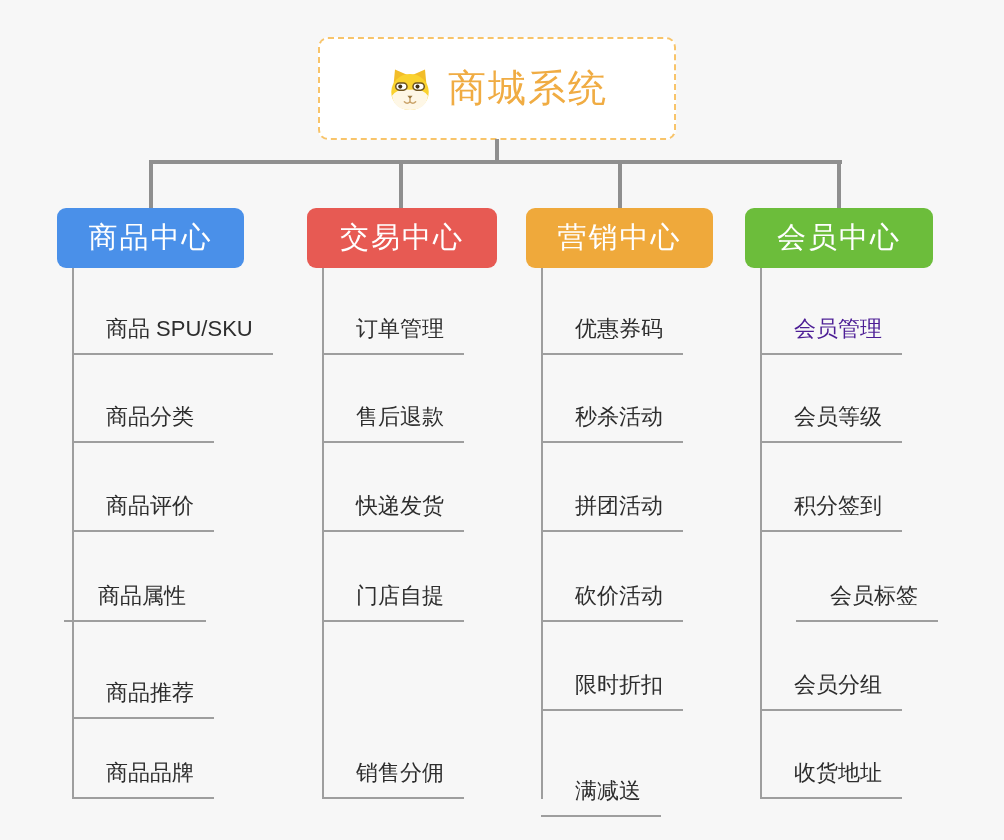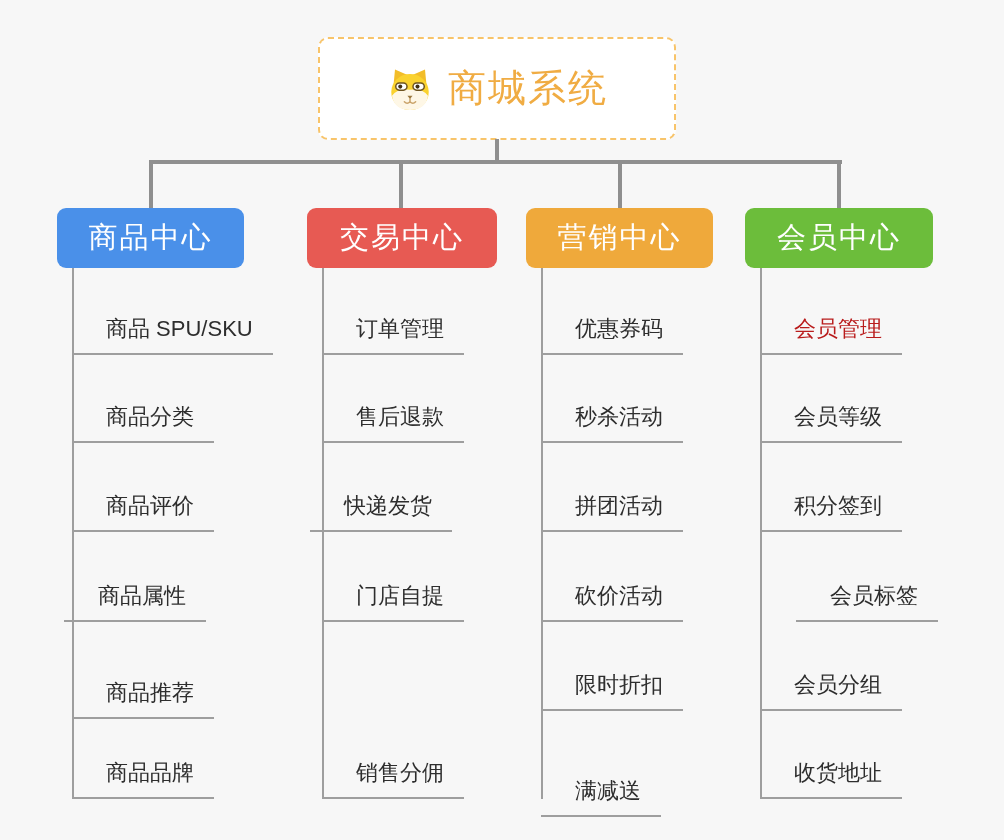--- a/index.html
+++ b/index.html
@@ -105,32 +105,32 @@
     <div class="leaf" style="left: 72px; top: 314px; border-bottom-color: rgb(158, 158, 158); color: rgb(46, 46, 46);">商品 SPU/SKU</div>
     <div class="leaf" style="left: 72px; top: 402px; border-bottom-color: rgb(158, 158, 158); color: rgb(46, 46, 46);">商品分类</div>
     <div class="leaf" style="left: 72px; top: 491px; border-bottom-color: rgb(158, 158, 158); color: rgb(46, 46, 46);">商品评价</div>
     <div class="leaf" style="left: 64px; top: 581px; border-bottom-color: rgb(158, 158, 158); color: rgb(46, 46, 46);">商品属性</div>
     <div class="leaf" style="left: 72px; top: 670px; border-bottom-color: rgb(158, 158, 158); color: rgb(46, 46, 46); margin-top: 8px;">商品推荐</div>
     <div class="leaf" style="left: 72px; top: 758px; border-bottom-color: rgb(158, 158, 158); color: rgb(46, 46, 46);">商品品牌</div>
     <div class="branch-node" style="left: 307px; width: 190px; background: rgb(231, 90, 83);">交易中心</div>
     <div class="trunk" style="left: 322px; background: rgb(158, 158, 158);"></div>
     <div class="leaf" style="left: 322px; top: 314px; border-bottom-color: rgb(158, 158, 158); color: rgb(46, 46, 46);">订单管理</div>
     <div class="leaf" style="left: 322px; top: 402px; border-bottom-color: rgb(158, 158, 158); color: rgb(46, 46, 46);">售后退款</div>
-    <div class="leaf" style="left: 310px; top: 491px; border-bottom-color: rgb(158, 158, 158); color: rgb(46, 46, 46);">快递发货</div>
+    <div class="leaf" style="left: 322px; top: 491px; border-bottom-color: rgb(158, 158, 158); color: rgb(46, 46, 46);">快递发货</div>
     <div class="leaf" style="left: 322px; top: 581px; border-bottom-color: rgb(158, 158, 158); color: rgb(46, 46, 46);">门店自提</div>
     <div class="leaf" style="left: 322px; top: 758px; border-bottom-color: rgb(158, 158, 158); color: rgb(46, 46, 46);">销售分佣</div>
     <div class="branch-node" style="left: 526px; width: 187px; background: rgb(239, 169, 59);">营销中心</div>
     <div class="trunk" style="left: 541px; background: rgb(158, 158, 158);"></div>
     <div class="leaf" style="left: 541px; top: 314px; border-bottom-color: rgb(158, 158, 158); color: rgb(46, 46, 46);">优惠券码</div>
     <div class="leaf" style="left: 541px; top: 402px; border-bottom-color: rgb(158, 158, 158); color: rgb(46, 46, 46);">秒杀活动</div>
     <div class="leaf" style="left: 541px; top: 491px; border-bottom-color: rgb(158, 158, 158); color: rgb(46, 46, 46);">拼团活动</div>
     <div class="leaf" style="left: 541px; top: 581px; border-bottom-color: rgb(158, 158, 158); color: rgb(46, 46, 46);">砍价活动</div>
     <div class="leaf" style="left: 541px; top: 670px; border-bottom-color: rgb(158, 158, 158); color: rgb(46, 46, 46);">限时折扣</div>
     <div class="leaf" style="left: 541px; top: 776px; border-bottom-color: rgb(158, 158, 158); color: rgb(46, 46, 46);">满减送</div>
     <div class="branch-node" style="left: 745px; width: 188px; background: rgb(108, 189, 59);">会员中心</div>
     <div class="trunk" style="left: 760px; background: rgb(158, 158, 158);"></div>
-    <div class="leaf" style="left: 760px; top: 314px; border-bottom-color: rgb(158, 158, 158); color: #b91c1c;">会员管理</div>
+    <div class="leaf" style="left: 760px; top: 314px; border-bottom-color: rgb(158, 158, 158); color: #4c1d95;">会员管理</div>
     <div class="leaf" style="left: 760px; top: 402px; border-bottom-color: rgb(158, 158, 158); color: rgb(46, 46, 46);">会员等级</div>
     <div class="leaf" style="left: 760px; top: 491px; border-bottom-color: rgb(158, 158, 158); color: rgb(46, 46, 46);">积分签到</div>
     <div class="leaf" style="left: 796px; top: 581px; border-bottom-color: rgb(158, 158, 158); color: rgb(46, 46, 46);">会员标签</div>
     <div class="leaf" style="left: 760px; top: 670px; border-bottom-color: rgb(158, 158, 158); color: rgb(46, 46, 46);">会员分组</div>
     <div class="leaf" style="left: 760px; top: 758px; border-bottom-color: rgb(158, 158, 158); color: rgb(46, 46, 46);">收货地址</div>
   </div>
 
 </body></html>

